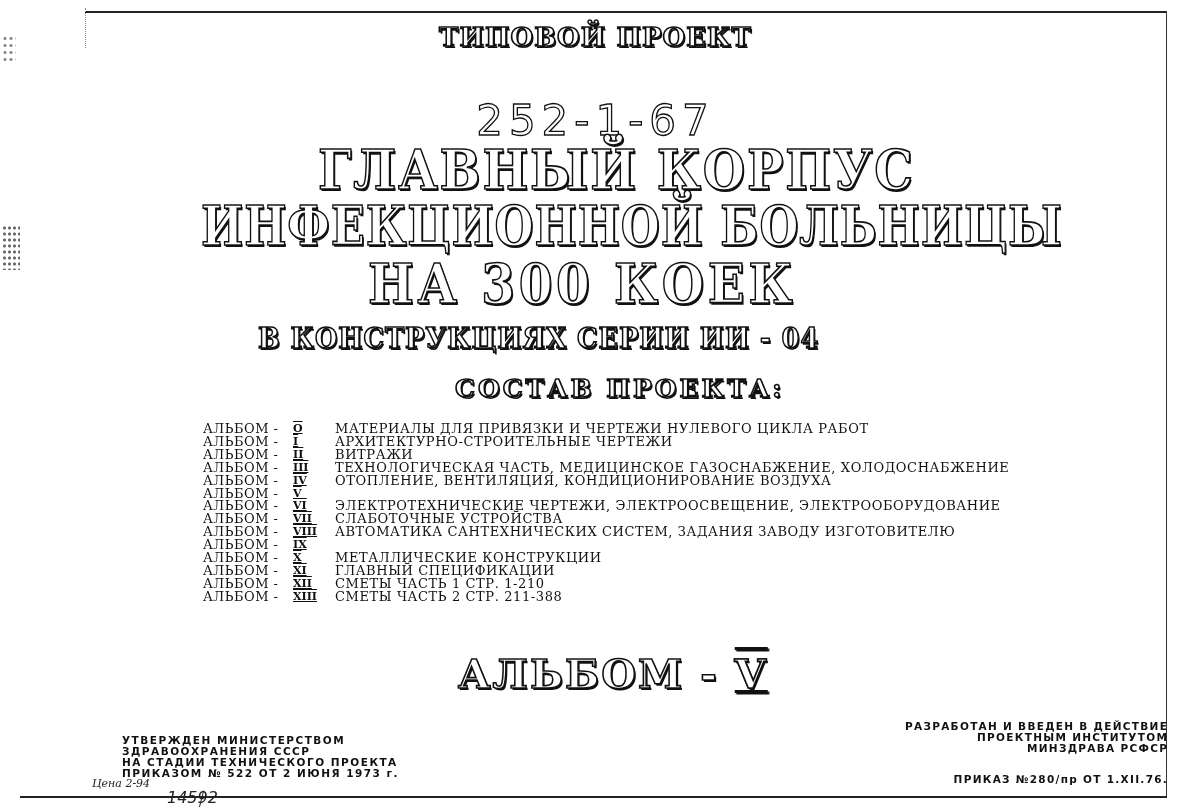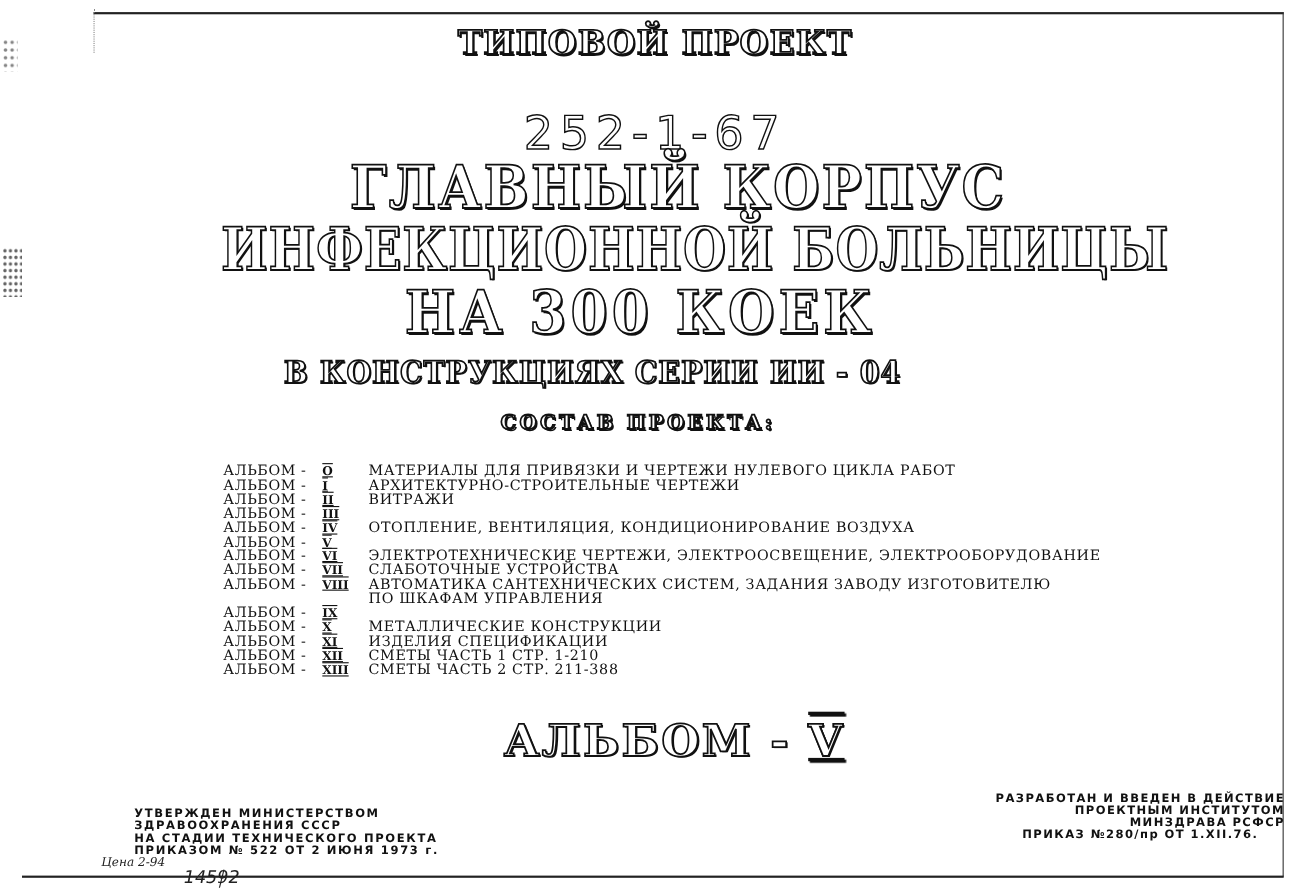--- a/index.html
+++ b/index.html
@@ -13,41 +13,41 @@
   .frame-left-tick { position: absolute; left: 85px; top: 8px; width: 0; height: 40px; border-left: 1px dotted #888; }
 
   .outline {
     color: #fff;
     -webkit-text-stroke: 1.6px #111;
     text-shadow: 1.5px 1.5px 0 #111;
     font-weight: bold;
   }
   .center { position: absolute; left: 0; width: 1191px; text-align: center; white-space: nowrap; }
 
-  .typ { top: 22px; font-family: "DejaVu Serif", serif; font-size: 30px; letter-spacing: 1px; }
+  .typ { top: 22px; font-family: "DejaVu Serif", serif; font-size: 26px; letter-spacing: 1px; }
   .num { top: 60px; font-family: "DejaVu Sans", sans-serif; font-size: 42px; font-weight: normal; letter-spacing: 6px; -webkit-text-stroke: 1.3px #111; text-shadow: none; margin-top: 36px; }
   .t1 { top: 138px; left: 318px; width: auto; font-family: "DejaVu Serif", serif; font-size: 54px; letter-spacing: 2px; transform: scaleX(0.9); transform-origin: left; }
   .t2 { top: 194px; left: 201px; width: auto; font-family: "DejaVu Serif", serif; font-size: 54px; letter-spacing: 1px; transform: scaleX(0.83); transform-origin: left; }
   .t3 { top: 252px; left: 368px; width: auto; font-family: "DejaVu Serif", serif; font-size: 54px; letter-spacing: 4px; transform: scaleX(0.9); transform-origin: left; }
   .t4 { top: 322px; left: 258px; width: auto; font-family: "DejaVu Serif", serif; font-size: 28px; letter-spacing: 1px; transform: scaleX(0.92); transform-origin: left; }
-  .sost { top: 374px; left: 455px; width: auto; font-family: "DejaVu Serif", serif; font-size: 18px; letter-spacing: 3px; text-align: right; }
+  .sost { top: 374px; left: 455px; width: auto; font-family: "DejaVu Serif", serif; font-size: 25px; letter-spacing: 3px; text-align: right; }
 
   .albums { position: absolute; left: 203px; top: 423px; font-family: "DejaVu Serif", serif; font-size: 13px; line-height: 12.9px; }
   .album-row { display: flex; white-space: nowrap; }
   .album-label { width: 90px; letter-spacing: 0.5px; }
   .album-num { width: 42px; text-align: left; font-weight: bold; font-size: 11px; text-decoration: overline underline; }
   .album-desc { letter-spacing: 0.6px; }
 
   .album-big { position: absolute; top: 650px; left: 458px; font-family: "DejaVu Serif", serif; font-size: 40px; letter-spacing: 2px; white-space: nowrap; }
   .album-big .roman { text-decoration: overline underline; text-decoration-thickness: 3px; color: #fff; }
 
   .approved { position: absolute; left: 122px; top: 719px; font-family: "DejaVu Sans", sans-serif; font-weight: bold; font-size: 10.5px; line-height: 11px; letter-spacing: 1.5px; white-space: nowrap; margin-top: 16px; }
   .developed { position: absolute; left: 905px; top: 721px; font-family: "DejaVu Sans", sans-serif; font-weight: bold; font-size: 10.5px; line-height: 11px; letter-spacing: 1.3px; white-space: nowrap; text-align: right; }
   .developed .l1 { text-align: center; }
-  .developed .l4 { text-align: center; }
+  .developed .l4 { text-align: right; margin-top: 20px; }
 
   .price { position: absolute; left: 62px; top: 777px; font-family: "DejaVu Serif", serif; font-style: italic; font-size: 11px; color: #222; margin-left: 30px; }
   .invnum { position: absolute; left: 167px; top: 760px; font-family: "DejaVu Sans", sans-serif; font-style: italic; font-size: 16px; color: #222; margin-top: 28px; }
   .invnum .den { position: absolute; left: 40px; top: 18px; font-size: 12px; }
   .invnum .slash { position: absolute; left: 32px; top: 2px; width: 0; height: 34px; border-left: 1.2px solid #222; transform: rotate(14deg); }
 
   .specks { position: absolute; left: 2px; top: 35px; width: 14px; height: 30px; background: radial-gradient(circle, #333 1px, transparent 2px) 0 0/6px 7px; opacity: 0.6; }
   .specks2 { position: absolute; left: 2px; top: 225px; width: 18px; height: 45px; background: radial-gradient(circle, #222 1px, transparent 2px) 0 0/5px 6px; opacity: 0.7; }
 </style>
 </head>
@@ -82,20 +82,21 @@
       <span class="album-desc">АРХИТЕКТУРНО-СТРОИТЕЛЬНЫЕ ЧЕРТЕЖИ</span>
     </div>
   <div class="album-row">
       <span class="album-label">АЛЬБОМ -</span>
       <span class="album-num">II</span>
       <span class="album-desc">ВИТРАЖИ</span>
     </div>
   <div class="album-row">
       <span class="album-label">АЛЬБОМ -</span>
       <span class="album-num">III</span>
+      <span class="album-desc">ТЕХНОЛОГИЧЕСКАЯ ЧАСТЬ,   МЕДИЦИНСКОЕ ГАЗОСНАБЖЕНИЕ, ХОЛОДОСНАБЖЕНИЕ</span>
     </div>
   <div class="album-row">
       <span class="album-label">АЛЬБОМ -</span>
       <span class="album-num">IV</span>
       <span class="album-desc">ОТОПЛЕНИЕ, ВЕНТИЛЯЦИЯ, КОНДИЦИОНИРОВАНИЕ ВОЗДУХА</span>
     </div>
   <div class="album-row">
       <span class="album-label">АЛЬБОМ -</span>
       <span class="album-num">V</span>
     </div>
@@ -108,37 +109,32 @@
       <span class="album-label">АЛЬБОМ -</span>
       <span class="album-num">VII</span>
       <span class="album-desc">СЛАБОТОЧНЫЕ УСТРОЙСТВА</span>
     </div>
   <div class="album-row">
       <span class="album-label">АЛЬБОМ -</span>
       <span class="album-num">VIII</span>
       <span class="album-desc">АВТОМАТИКА САНТЕХНИЧЕСКИХ СИСТЕМ, ЗАДАНИЯ ЗАВОДУ ИЗГОТОВИТЕЛЮ</span>
     </div>
   <div class="album-row">
-      <span class="album-label"></span>
-      <span class="album-num" style="text-decoration:none"></span>
-      <span class="album-desc">ПО ШКАФАМ УПРАВЛЕНИЯ</span>
-    </div>
-  <div class="album-row">
       <span class="album-label">АЛЬБОМ -</span>
       <span class="album-num">IX</span>
     </div>
   <div class="album-row">
       <span class="album-label">АЛЬБОМ -</span>
       <span class="album-num">X</span>
       <span class="album-desc">МЕТАЛЛИЧЕСКИЕ КОНСТРУКЦИИ</span>
     </div>
   <div class="album-row">
       <span class="album-label">АЛЬБОМ -</span>
       <span class="album-num">XI</span>
-      <span class="album-desc">ИЗДЕЛИЯ СПЕЦИФИКАЦИИ</span>
+      <span class="album-desc">ГЛАВНЫЙ СПЕЦИФИКАЦИИ</span>
     </div>
   <div class="album-row">
       <span class="album-label">АЛЬБОМ -</span>
       <span class="album-num">XII</span>
       <span class="album-desc">СМЕТЫ  ЧАСТЬ  1  СТР. 1-210</span>
     </div>
   <div class="album-row">
       <span class="album-label">АЛЬБОМ -</span>
       <span class="album-num">XIII</span>
       <span class="album-desc">СМЕТЫ  ЧАСТЬ  2  СТР. 211-388</span>

